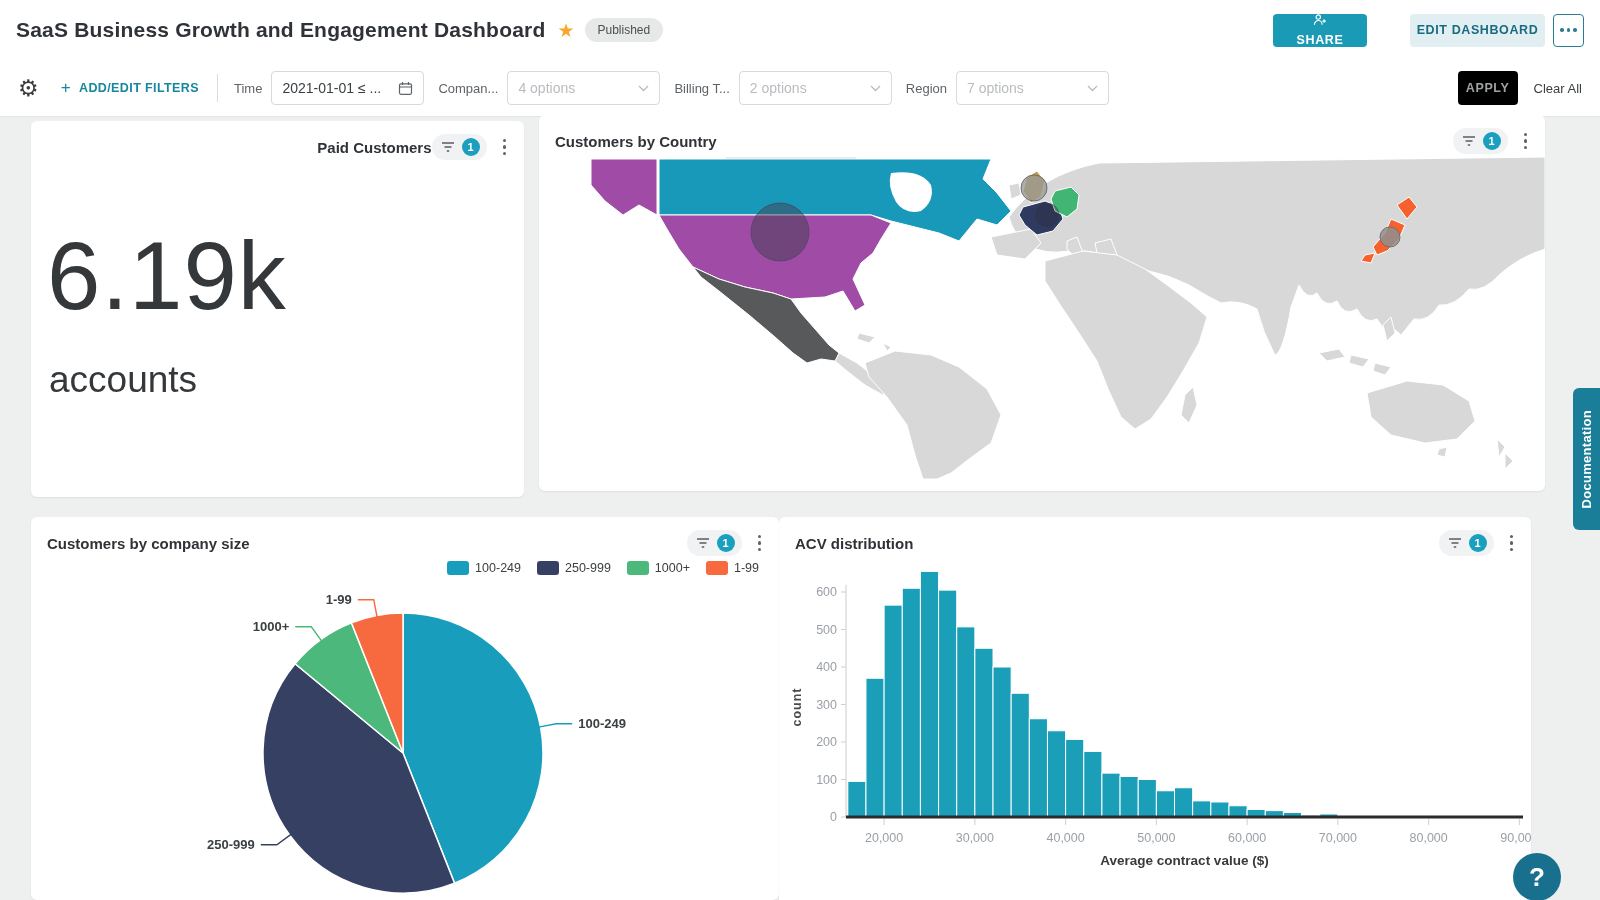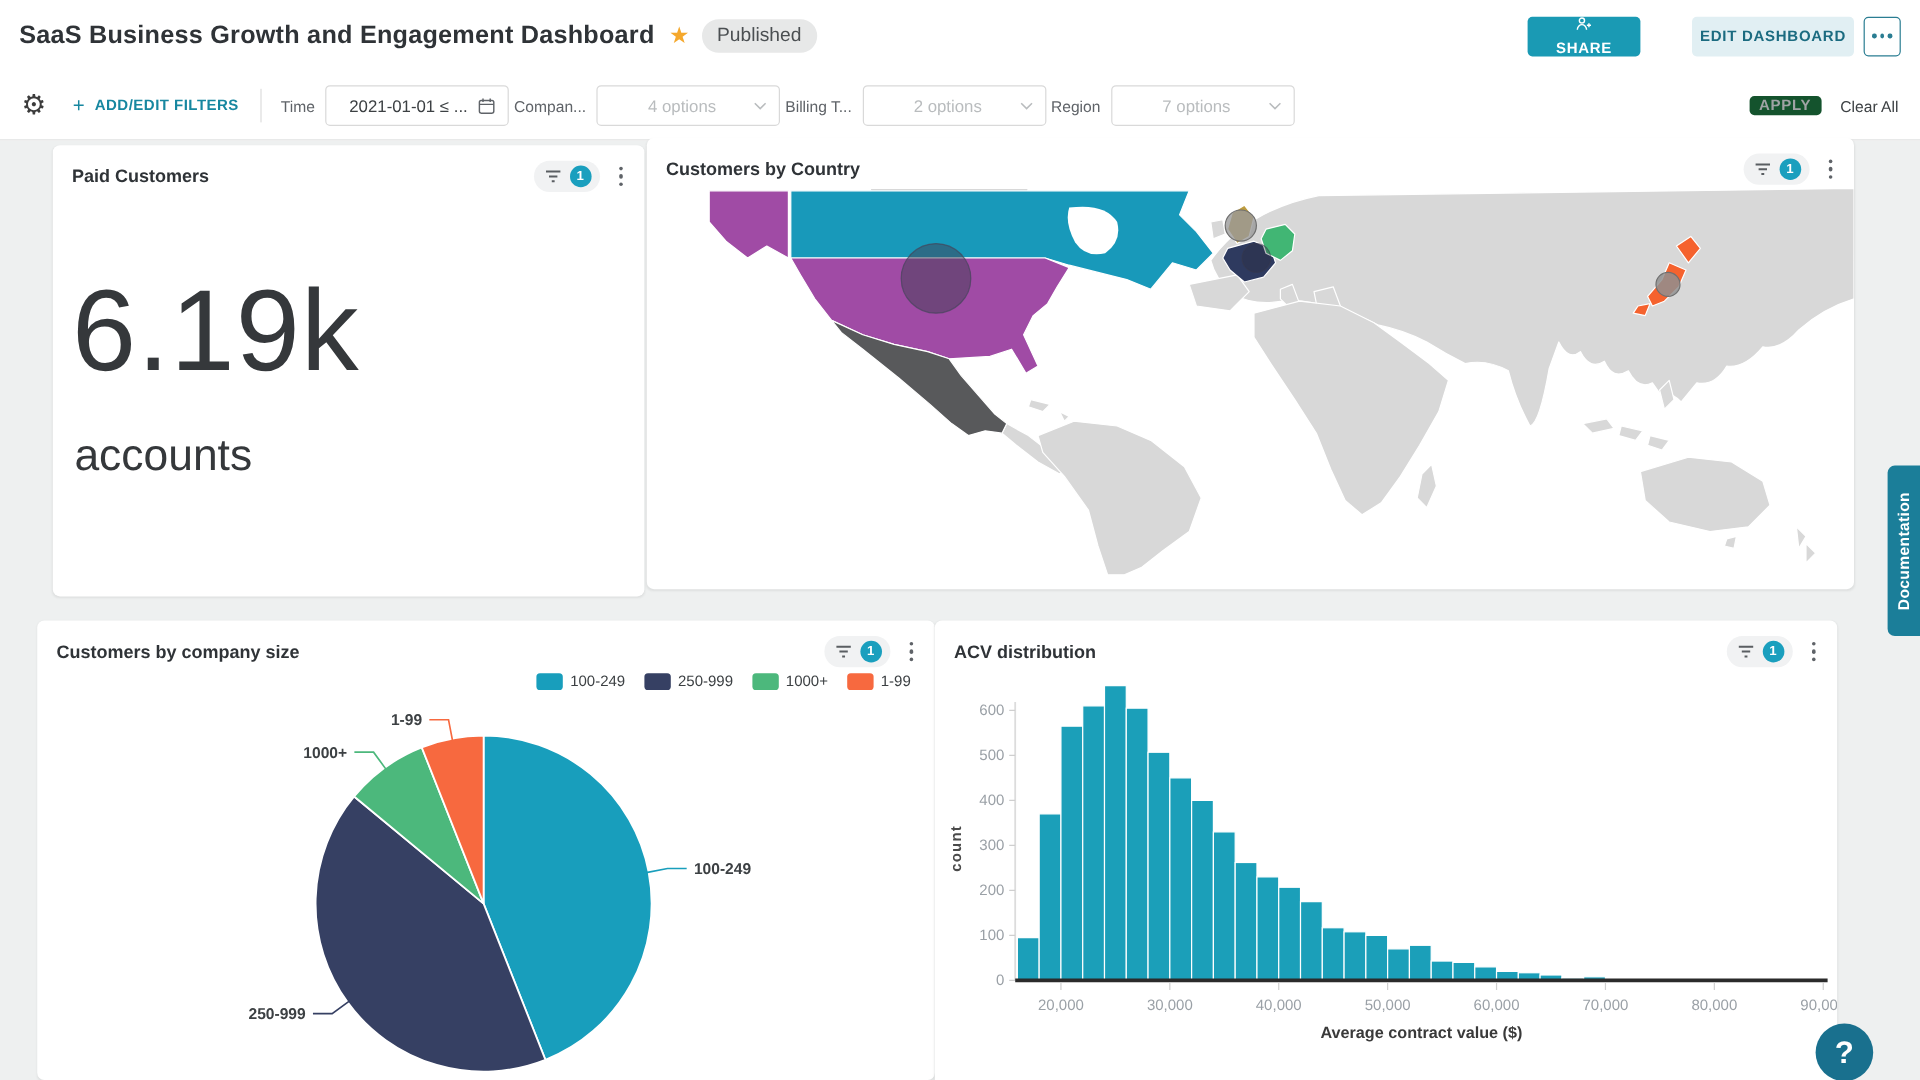--- a/index.html
+++ b/index.html
@@ -4,21 +4,21 @@
 <style>
   * { margin:0; padding:0; box-sizing:border-box; }
   html,body { width:1600px; height:900px; overflow:hidden; background:#eef0f0;
               font-family:"Liberation Sans", sans-serif; color:#32363a; }
 
   
   .topbar { position:absolute; left:0; top:0; width:1600px; height:60px; background:#fff;
             display:flex; align-items:center; padding:12px 16px; }
   .title { font-size:21px; font-weight:bold; color:#2f3337; letter-spacing:.2px; }
   .star { font-size:19px; color:#f5a82c; margin-left:12px; font-family:"DejaVu Sans",sans-serif; cursor:pointer; }
-  .pill-badge { margin-left:10px; background:#e7e8e8; color:#4b4f52; font-size:16px;
+  .pill-badge { margin-left:10px; background:#e7e8e8; color:#4b4f52; font-size:12px;
                 padding:5px 13px; border-radius:14px; }
   .topbar-right { margin-left:auto; display:flex; align-items:center; gap:8px; }
   .btn { height:33px; border-radius:4px; font-size:12.5px; font-weight:bold; letter-spacing:.6px;
          display:flex; align-items:center; justify-content:center; cursor:pointer; border:none;flex-direction:column; }
   .btn-share { background:#1a9ab4; color:#fff; width:94px; gap:7px; }
   .btn-edit  { background:#e1eff3; color:#1b6b80; width:135px;margin-left:35px; }
   .btn-more  { background:#fff; border:1px solid #2a7d92; color:#2a7d92; width:31px; font-weight:bold; }
   .dots { display:flex; gap:3px; }
   .dots i { width:3.5px; height:3.5px; border-radius:50%; background:#2a7d92; display:block; }
 
@@ -28,37 +28,37 @@
   .gear { font-family:"DejaVu Sans",sans-serif; font-size:23px; color:#3c3c3c; cursor:pointer; }
   .addedit { display:flex; align-items:center; gap:8px; margin-left:22px; cursor:pointer;
              color:#1787a0; font-size:12.5px; font-weight:bold; letter-spacing:.4px; }
   .addedit .plus { font-size:17px; font-weight:normal; }
   .vdivider { width:1px; height:28px; background:#ddd; margin:0 16px 0 18px; }
   .f-label { font-size:13px; color:#5f6368; margin-right:9px; white-space:nowrap; }
   .f-box { height:34px; border:1px solid #d9d9d9; border-radius:4px; background:#fff;
            display:flex; align-items:center; padding:0 10px; width:153px; cursor:pointer; }
   .f-box .val { font-size:14px; color:#3c4043; flex:1; white-space:nowrap; overflow:hidden; }
   .f-box .val.placeholder { color:#b9bcbe; }
-  .f-group { display:flex; align-items:center; margin-right:4px;text-align:center; }
+  .f-group { display:flex; align-items:center; margin-right:14px; }
   .filterbar-right { margin-left:auto; display:flex; align-items:center; gap:16px; }
-  .btn-apply { background:#14532d; color:#a0a3a5; width:60px; height:16px;justify-content:center; }
+  .btn-apply { background:#000000; color:#a0a3a5; width:60px; height:34px;justify-content:center; }
   .clear-all { font-size:13px; color:#3c4043; cursor:pointer; }
 
   
   .card { position:absolute; background:#fff; border-radius:6px; box-shadow:0 1px 2px rgba(0,0,0,.07); }
   .card-head { display:flex; align-items:center; padding:13px 14px 0 16px; }
   .card-title { font-size:15px; font-weight:bold; color:#2f3337; flex:1; }
   .wpill { background:#f1f2f3; border-radius:14px; height:26px; display:flex; align-items:center;
            gap:7px; padding:0 7px 0 9px; cursor:pointer; }
   .fbadge { width:18px; height:18px; border-radius:50%; background:#1a9fbe; color:#fff;
             font-size:11px; font-weight:bold; display:flex; align-items:center; justify-content:center; }
   .kebab { display:flex; flex-direction:column; gap:3px; margin-left:12px; padding:4px; cursor:pointer; }
   .kebab i { width:3.5px; height:3.5px; border-radius:50%; background:#5f6368; display:block; }
 
-  #card-kpi { left:44px; top:121px; width:493px; height:376px; }
+  #card-kpi { left:31px; top:121px; width:493px; height:376px;text-align:right; }
   .kpi-value { position:absolute; left:16px; top:100px; font-size:96px; color:#35383b; letter-spacing:1px; }
   .kpi-label { position:absolute; left:18px; top:238px; font-size:37px; color:#35383b; }
 
   #card-map { left:539px; top:115px; width:1006px; height:376px; }
   #map-svg { position:absolute; left:0; top:38px; width:1006px; height:330px; }
 
   #card-pie { left:31px; top:517px; width:748px; height:383px; }
   #pie-legend { position:absolute; right:20px; top:44px; display:flex; gap:16px; align-items:center; }
   .lg-item { display:flex; align-items:center; gap:6px; font-size:12.5px; color:#3c4043; }
   .lg-sw { width:22px; height:14px; border-radius:3px; }

